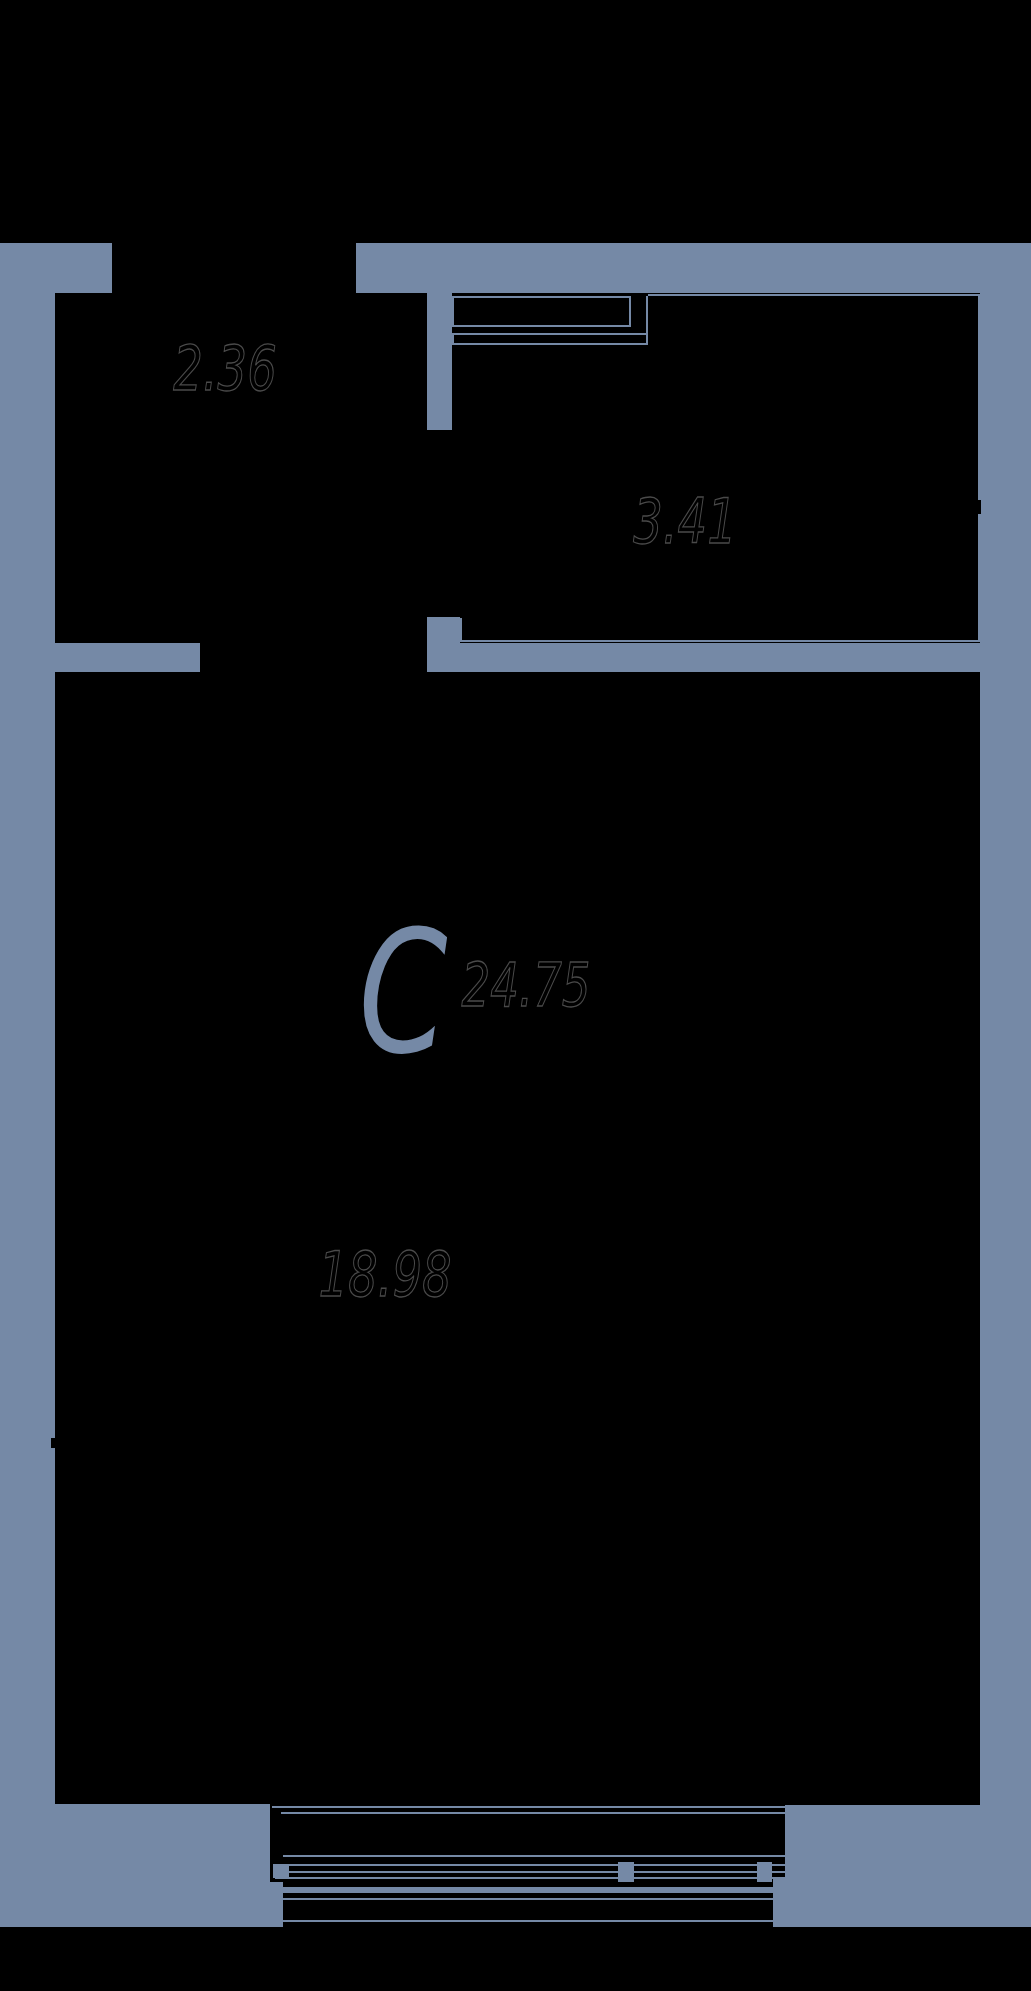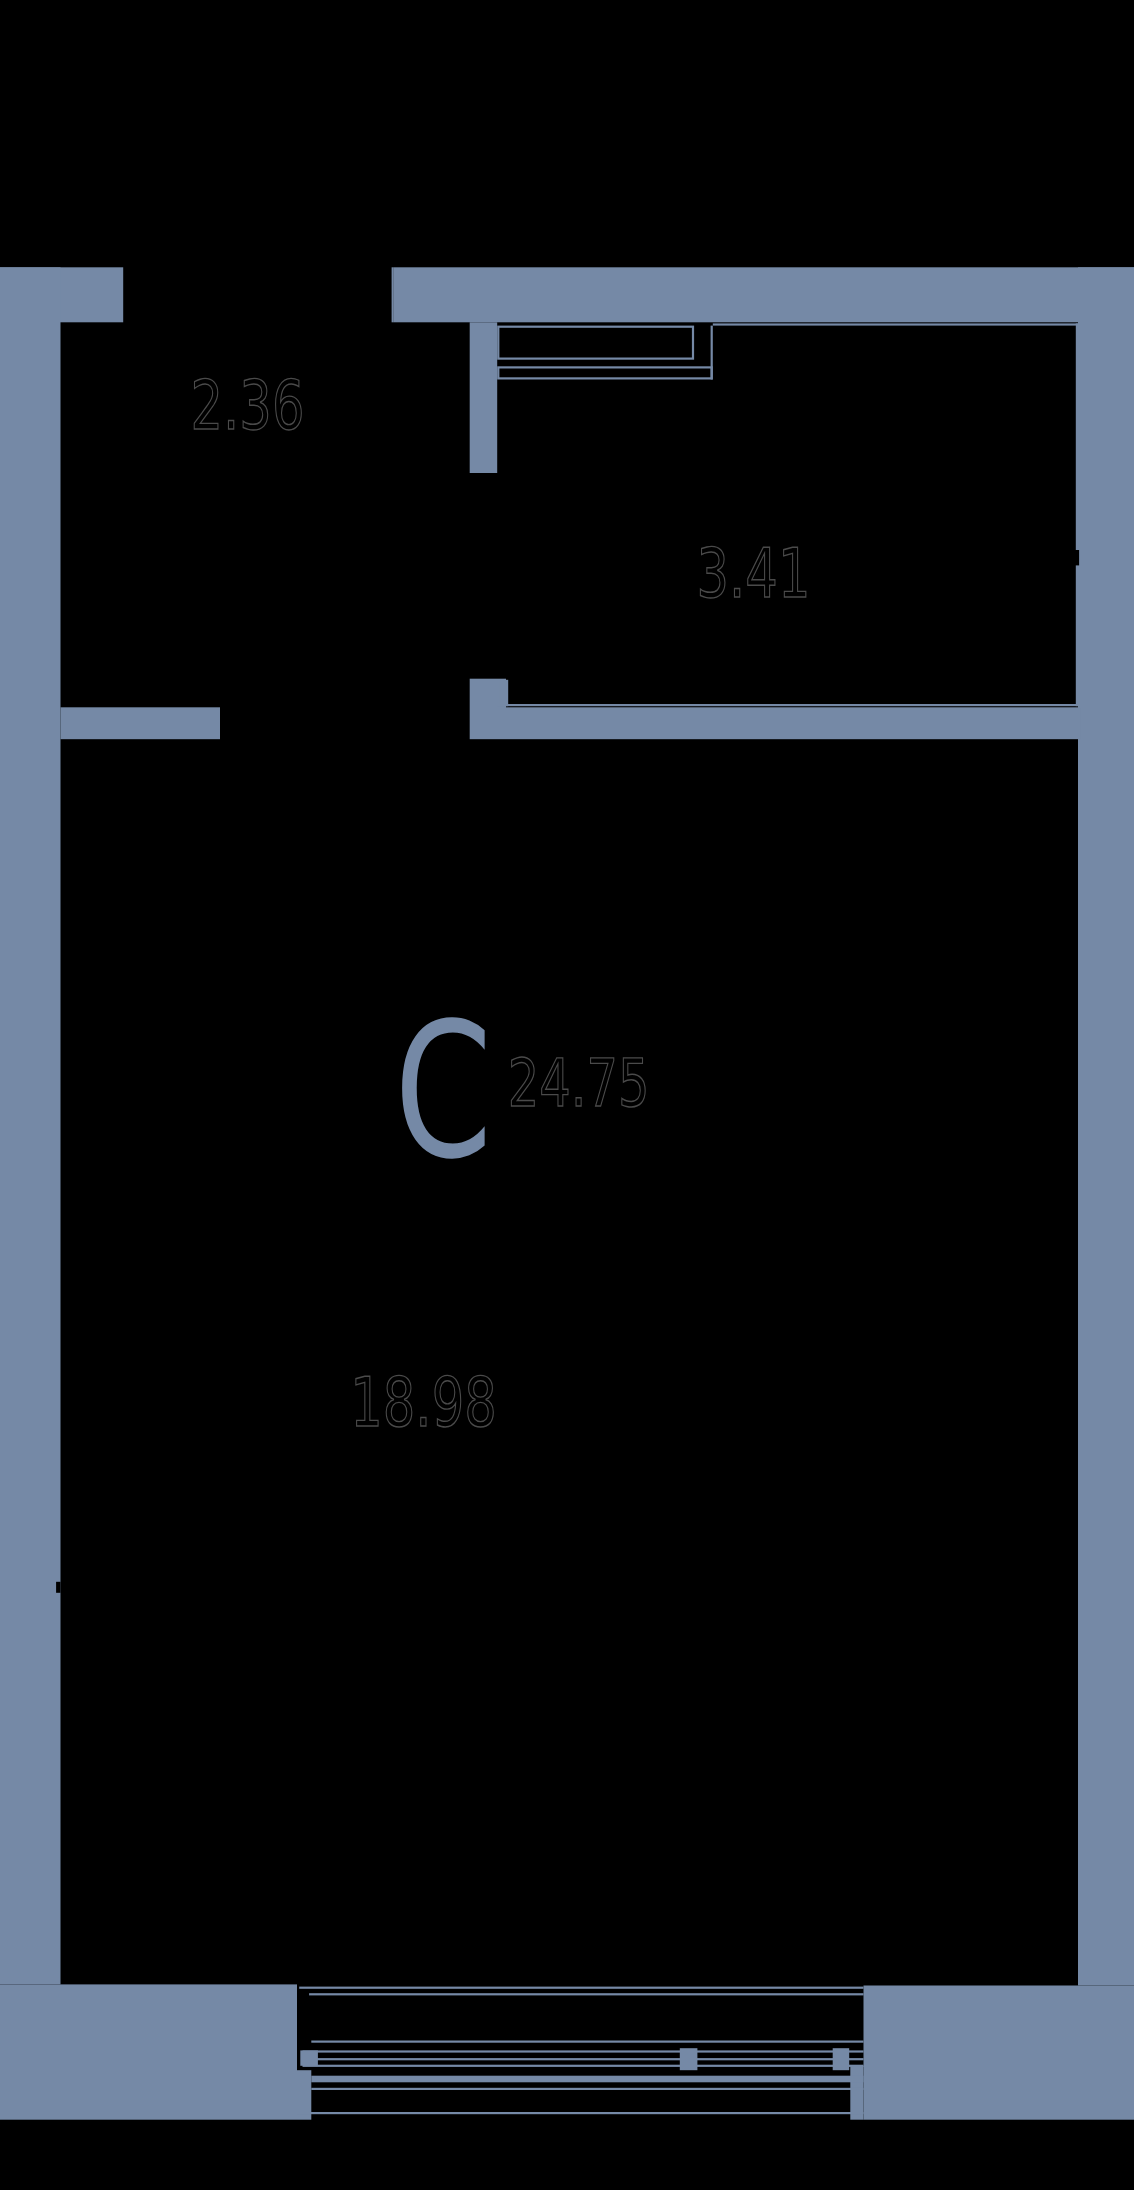--- a/index.html
+++ b/index.html
@@ -7,20 +7,21 @@
     --background:#000000;
     --area-ink:#4A4A4A;
   }
   html,body{margin:0;padding:0;background:var(--background);}
   #plan{
     position:relative;
     width:1031px;height:1991px;
     background:var(--background);
     overflow:hidden;
     font-family:"DejaVu Sans", sans-serif;
+    font-style:italic;
   }
   .w{position:absolute;background:var(--wall);}
   .box{position:absolute;border:2px solid var(--wall);background:transparent;box-sizing:border-box;}
   .notch{position:absolute;background:var(--background);}
   .area{
     position:absolute;
     transform:translate(-50%,-50%) scaleX(0.75);
     font-size:62px;
     line-height:1;
     color:transparent;

